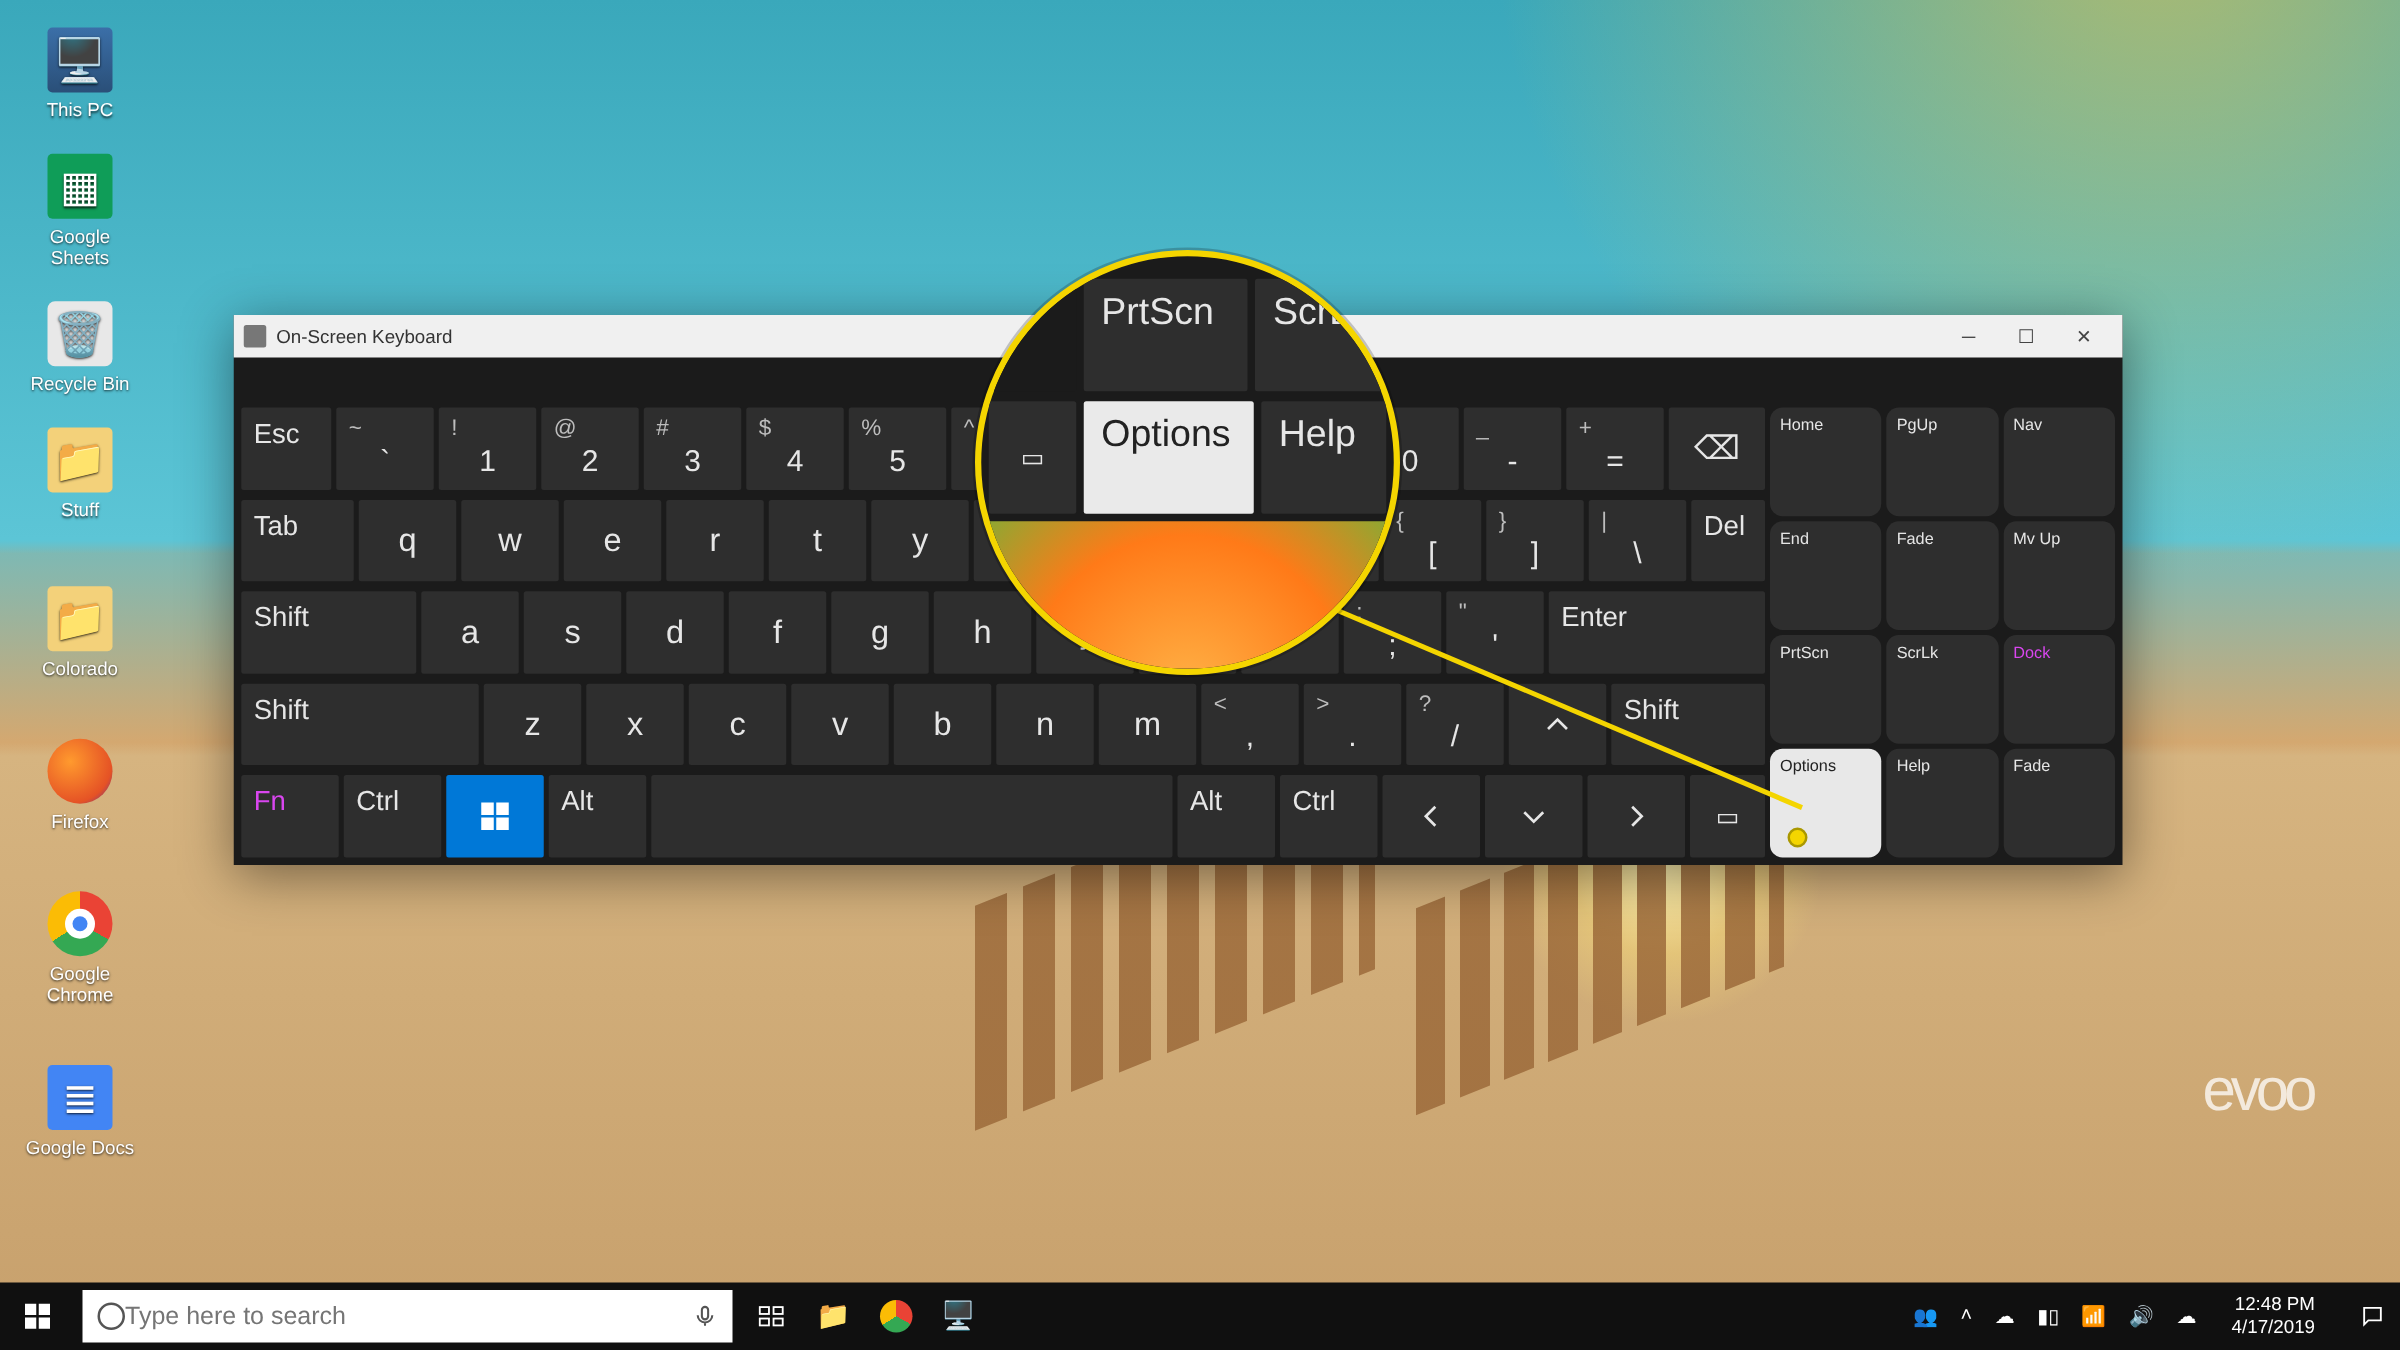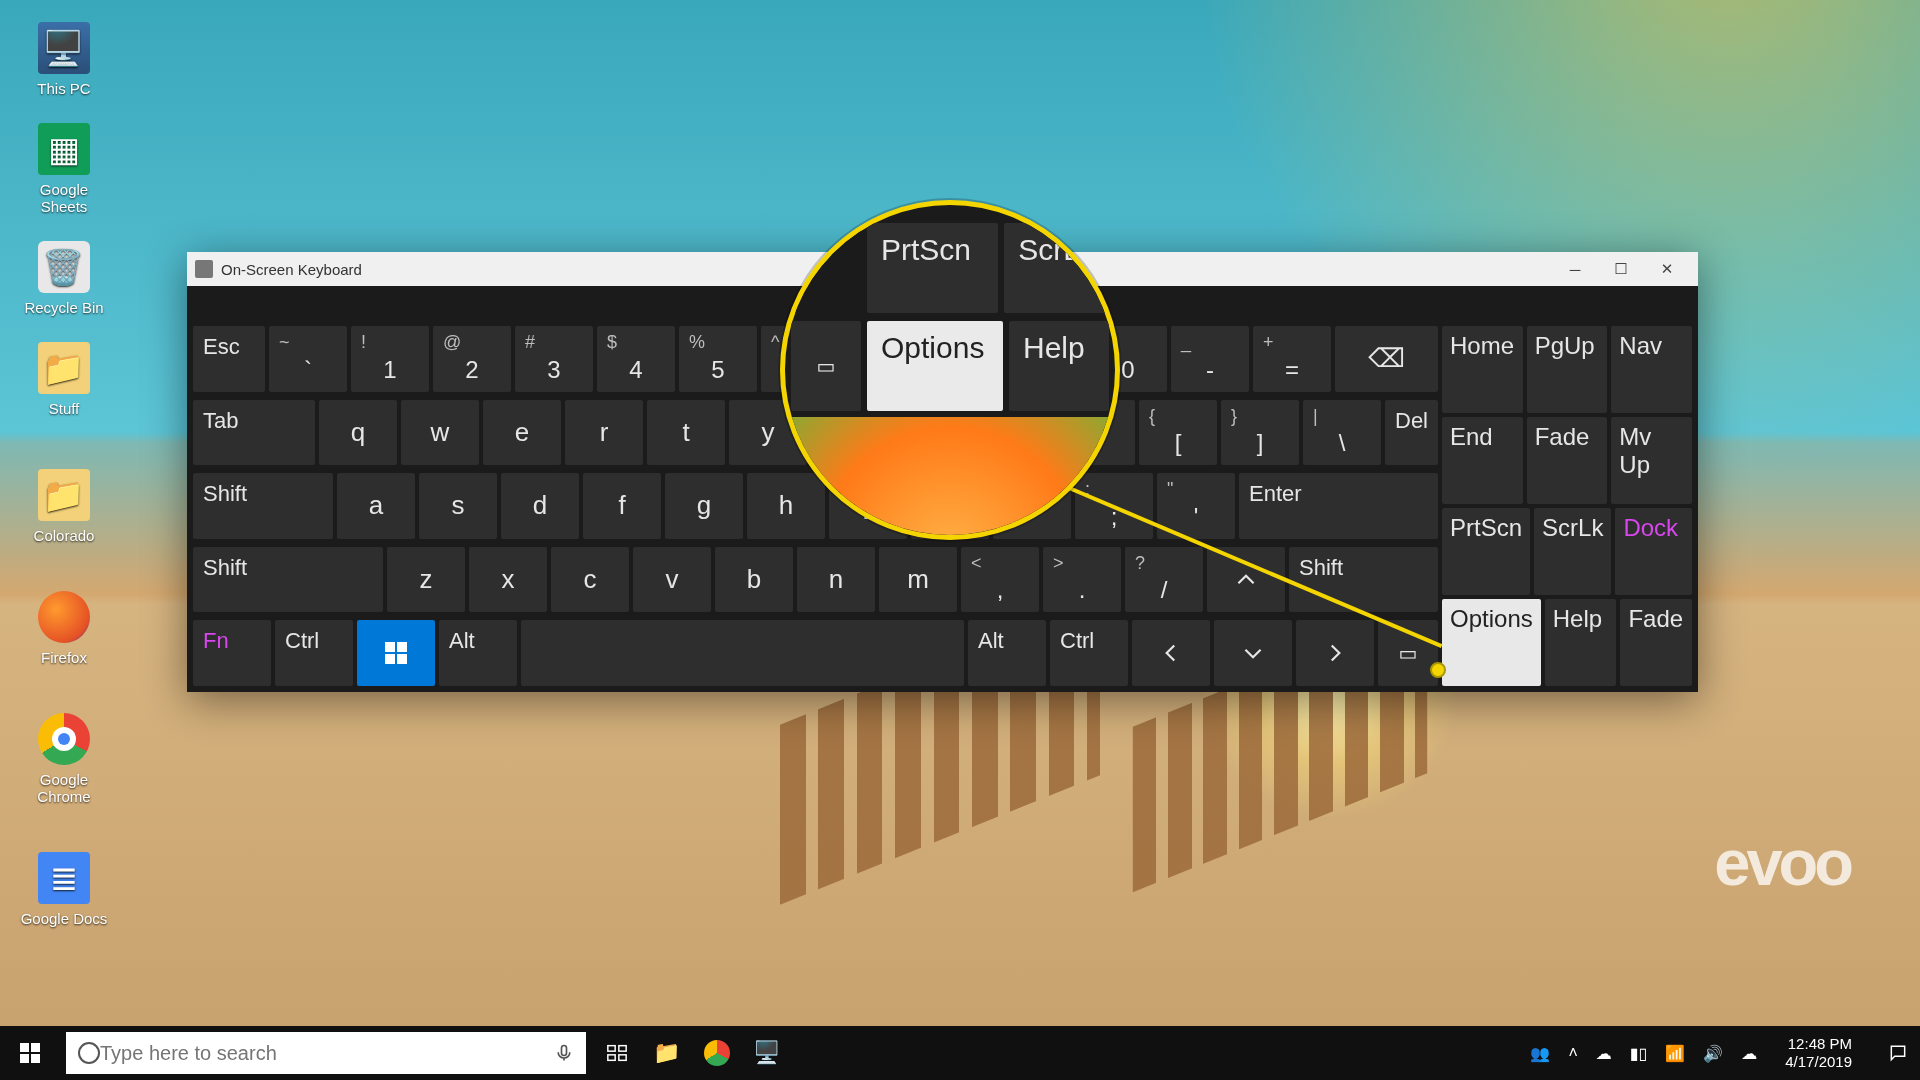--- a/index.html
+++ b/index.html
@@ -25,21 +25,21 @@
   content:""; position:absolute; bottom:0; width:320px; height:180px;
   background:
     linear-gradient(90deg,#9c6a3a 0 8%,transparent 8% 12%,#9c6a3a 12% 20%,transparent 20% 24%,#9c6a3a 24% 32%,transparent 32% 36%,#9c6a3a 36% 44%,transparent 44% 48%,#9c6a3a 48% 56%,transparent 56% 60%,#9c6a3a 60% 68%,transparent 68% 72%,#9c6a3a 72% 80%,transparent 80% 84%,#9c6a3a 84% 92%,transparent 92% 96%,#9c6a3a 96% 100%);
   transform: skewY(-22deg);
   opacity:.85;
 }
 .chairs::before{ left:40px; }
 .chairs::after{ left:380px; transform: skewY(-22deg) scale(.92); }
 
 .evoo { position:absolute; right:70px; bottom:180px; color:rgba(255,255,255,.75);
-  font-size:65px; font-weight:700; letter-spacing:-4px; }
+  font-size:48px; font-weight:400; letter-spacing:-4px; }
 
 
 .desktop-icons { position:absolute; top:18px; left:10px; width:200px; }
 .dicon { width:96px; text-align:center; color:#fff; font-size:15px;
   text-shadow:0 1px 2px rgba(0,0,0,.8); display:inline-block; vertical-align:top; margin:4px 6px 22px; cursor:pointer;}
 .dicon .glyph { width:52px; height:52px; margin:0 auto 6px; display:flex; align-items:center;justify-content:center; font-size:34px; }
 .pc-glyph{background:linear-gradient(#3b6fa8,#2a4f78);border-radius:4px;}
 .sheets-glyph{background:#0f9d58;border-radius:4px;color:#fff;}
 .bin-glyph{background:#e8e8e8;border-radius:6px;}
 .folder-glyph{background:#f3d17a;border-radius:4px;}
@@ -79,21 +79,21 @@
 .key.win .winlogo{width:22px;height:22px;display:grid;grid-template-columns:1fr 1fr;grid-template-rows:1fr 1fr;gap:2px;}
 .key.win .winlogo span{background:#fff;}
 .key.opt{background:#e8e8e8;color:#222;}
 .key.muted{color:#d946ef;}
 .arrow svg{width:26px;height:26px;stroke:#e6e6e6;stroke-width:2;fill:none;}
 
 .main-cols{display:flex;gap:4px;height:100%;}
 .main-keys{flex:1;display:flex;flex-direction:column;gap:4px;}
 .side-keys{width:276px;display:flex;flex-direction:column;gap:4px;}
 .side-row{display:flex;gap:4px;flex:1;}
-.side-row .key{flex:1;font-size:24px;align-items:flex-start;justify-content:flex-start;padding:6px 8px;}
+.side-row .key{flex:1;font-size:13px;align-items:flex-start;justify-content:flex-start;padding:6px 8px;border-radius:10px;}
 
 
 .mag {
   position:absolute; left:780px; top:200px; width:340px; height:340px;
   border:5px solid #f4d500; border-radius:50%; background:#1b1b1b; overflow:hidden;
   box-shadow:0 0 0 2px rgba(0,0,0,.2);
 }
 .mag-inner{position:absolute;inset:0;}
 .mag-row{position:absolute;left:0;right:0;display:flex;gap:6px;padding:0 6px;}
 .mag-key{background:#2e2e2e;color:#e6e6e6;display:flex;align-items:flex-start;justify-content:flex-start;
@@ -230,21 +230,21 @@
           <div class="key" style="width:78px">
               <span class="top">+</span>
               <span class="bot">=</span>
             </div>
           <div class="key icon" style="flex:1">
               <span>⌫</span>
             </div>
         </div>
 
         <div class="kbd-row">
-          <div class="key lbl" style="width:122px">Tab</div>
+          <div class="key lbl" style="width:90px">Tab</div>
           <div class="key" style="width:78px">q</div>
           <div class="key" style="width:78px">w</div>
           <div class="key" style="width:78px">e</div>
           <div class="key" style="width:78px">r</div>
           <div class="key" style="width:78px">t</div>
           <div class="key" style="width:78px">y</div>
           <div class="key" style="width:78px">u</div>
           <div class="key" style="width:78px">i</div>
           <div class="key" style="width:78px">o</div>
           <div class="key" style="width:78px">p</div>

